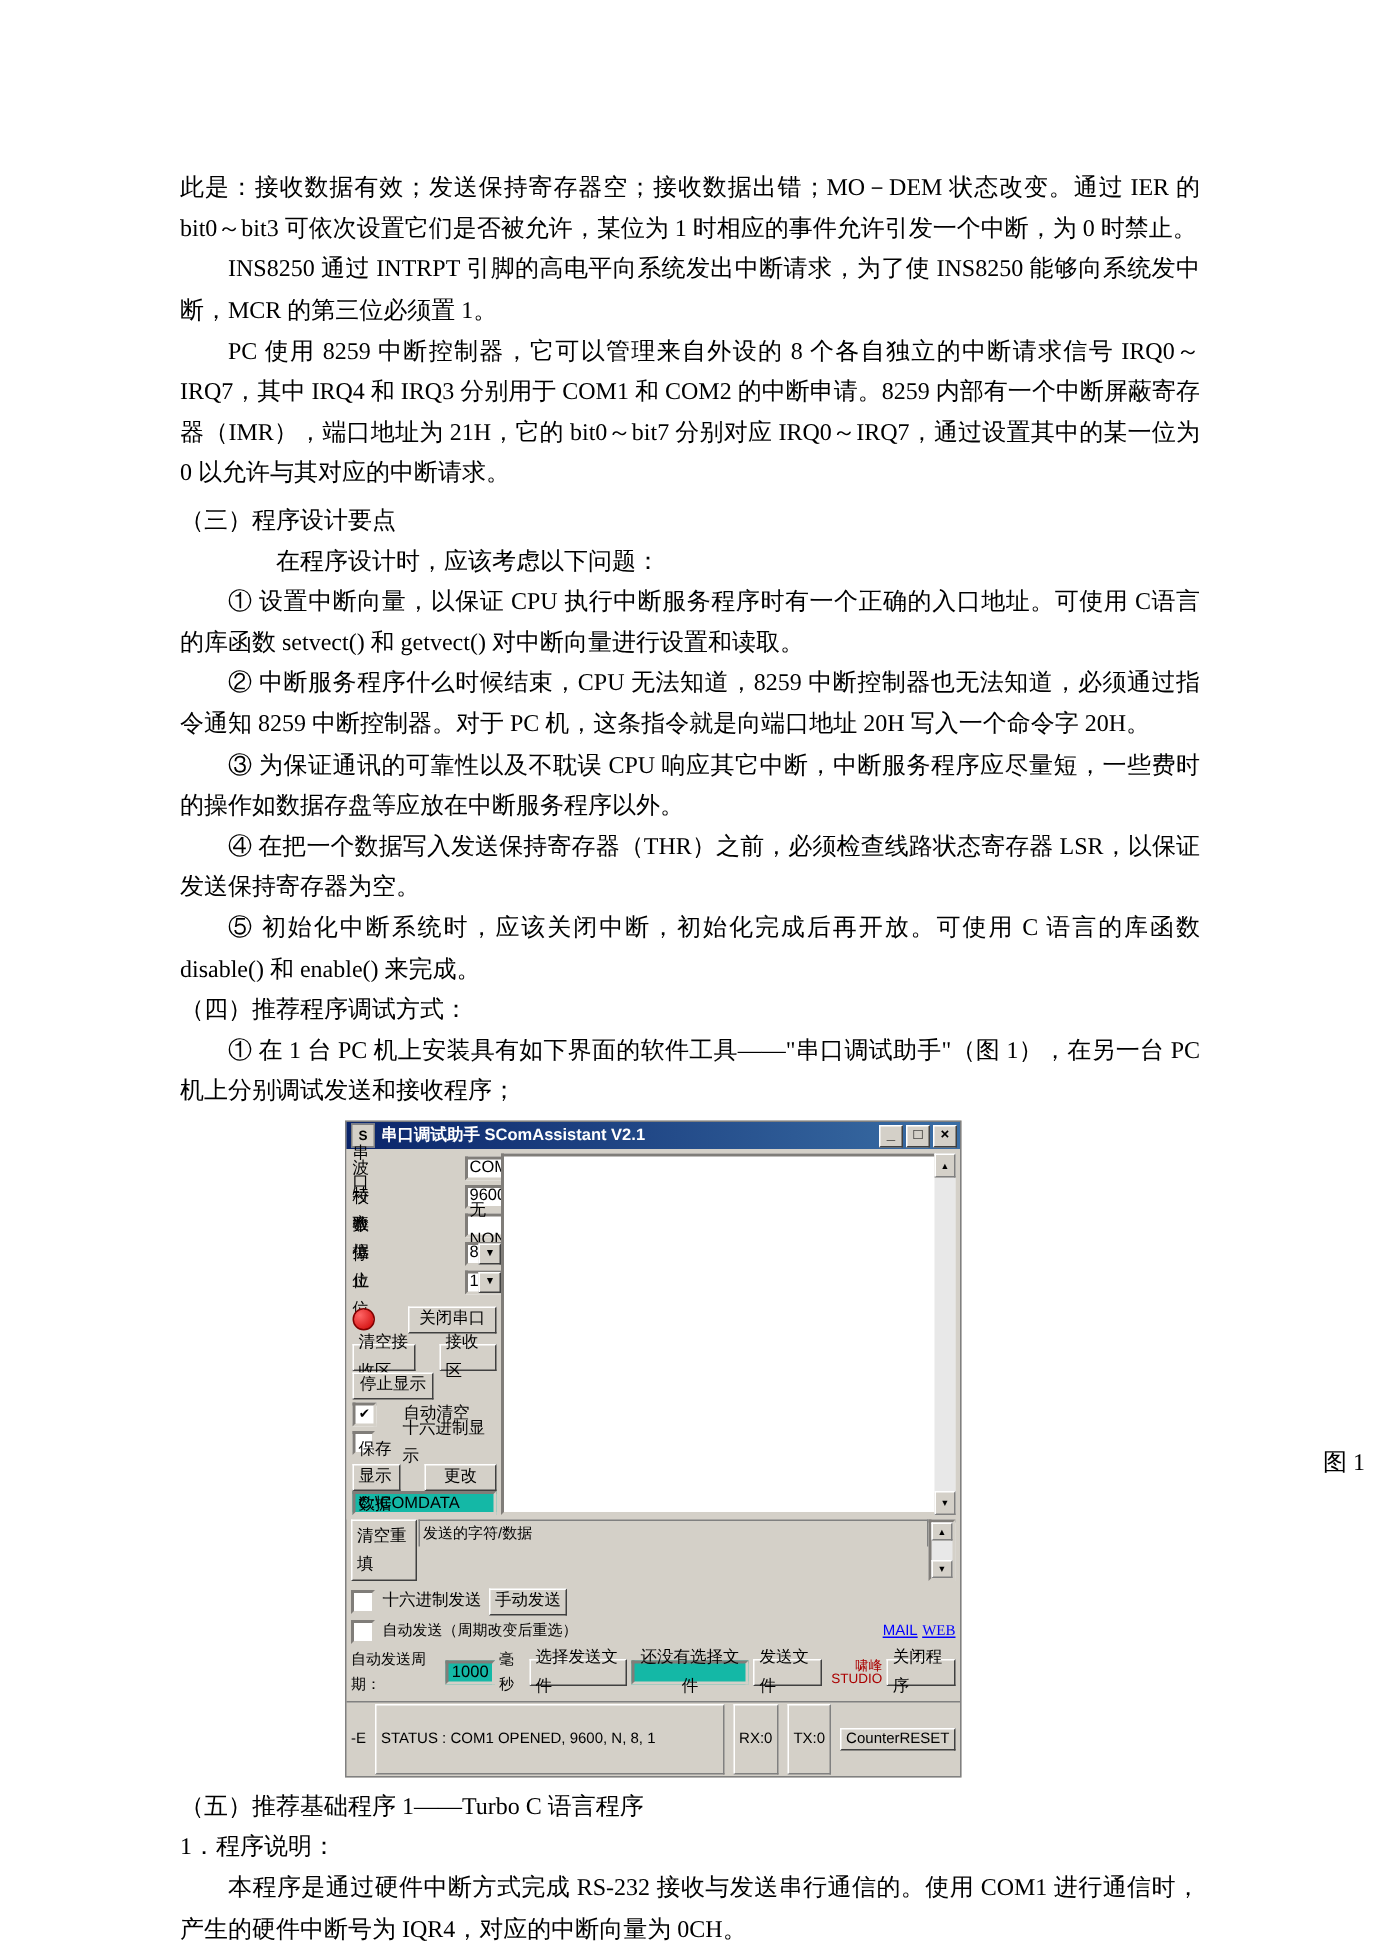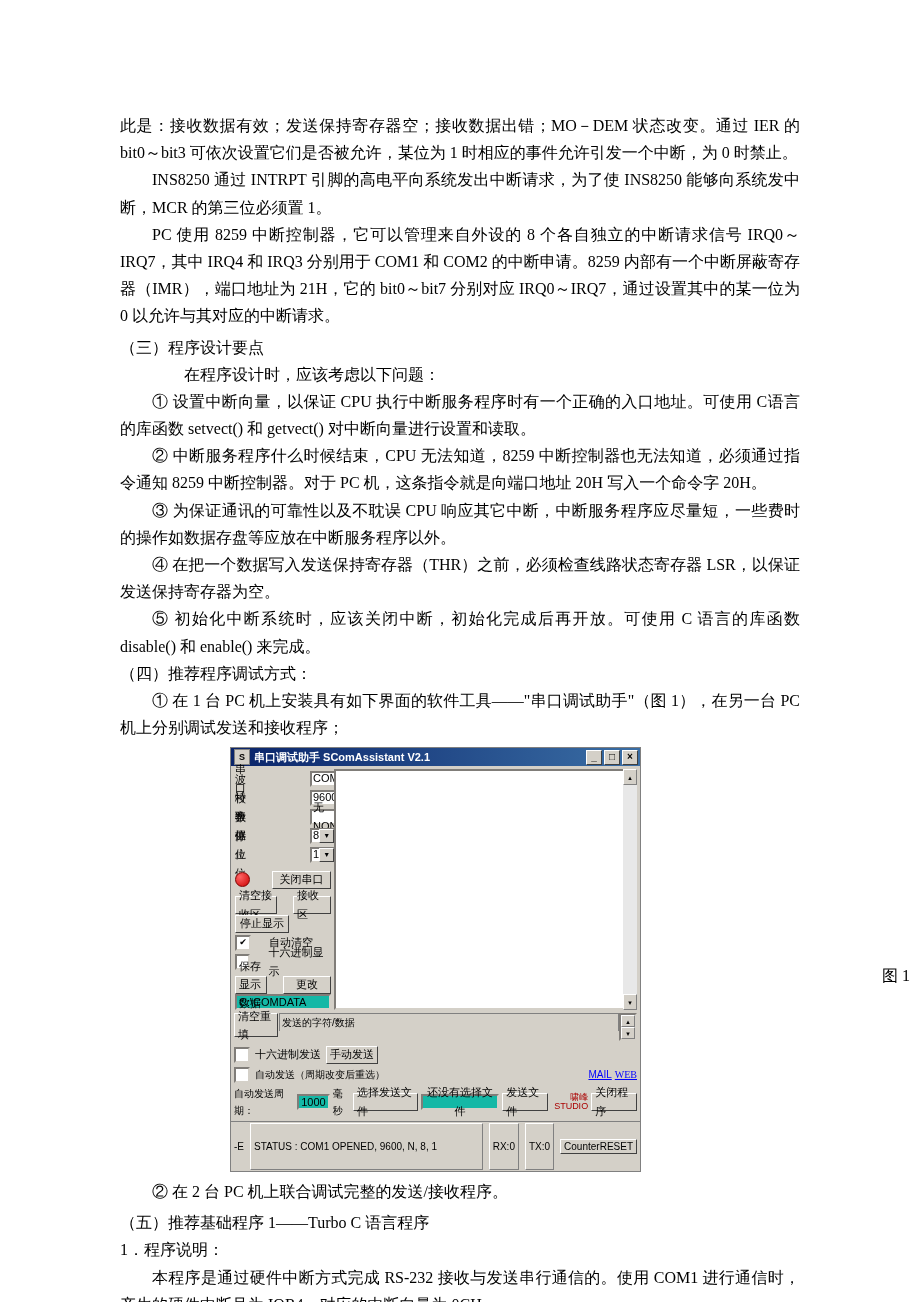--- a/index.html
+++ b/index.html
@@ -294,21 +294,21 @@
           <div class="textbox"></div>
           <div class="scrollbar">
             <span class="sbbtn">▴</span>
             <span class="sbbtn">▾</span>
           </div>
         </div>
       </div>
 
       <div style="position:relative;">
         <div class="sendrow" style="position:relative;">
-          <span class="btn clearfill" style="position:static;width:44px;height:24px">清空重填</span>
+          <span class="btn clearfill" style="position:static;width:44px;height:41px">清空重填</span>
           <div style="flex:1;display:flex;flex-direction:column;margin-left:1px">
             <div style="font-size:10px;background:#d4d0c8;padding-left:2px;border:1px solid #808080;border-bottom:none">发送的字符/数据</div>
           </div>
           <div style="width:14px;background:#e8e8e8;border:2px inset #d4d0c8;display:flex;flex-direction:column;justify-content:space-between;">
             <span class="sbbtn" style="height:10px">▴</span>
             <span class="sbbtn" style="height:10px">▾</span>
           </div>
         </div>
 
         <div class="bottombar">
@@ -339,20 +339,19 @@
       <div class="statusbar">
         <span>-E</span>
         <span class="statuscell" style="flex:2">STATUS : COM1 OPENED, 9600, N, 8, 1</span>
         <span class="statuscell">RX:0</span>
         <span class="statuscell">TX:0</span>
         <span class="btn" style="height:15px;font-size:10px">CounterRESET</span>
       </div>
     </div>
   </div>
 
-  <p class="indent">② 在 2 台 PC 机上联合调试完整的发送/接收程序。</p>
 
   <p class="section-head">（五）推荐基础程序 1——Turbo C  语言程序</p>
   <p>1．程序说明：</p>
   <p class="indent">本程序是通过硬件中断方式完成 RS-232 接收与发送串行通信的。使用 COM1 进行通信时，产生的硬件中断号为 IQR4，对应的中断向量为 0CH。</p>
   <p class="indent">数据的接收采用环形列队的方法，由函数 inportb( )来完成。该程序运行后，用户可由其</p>
 
 </div>
 
 </body></html>

